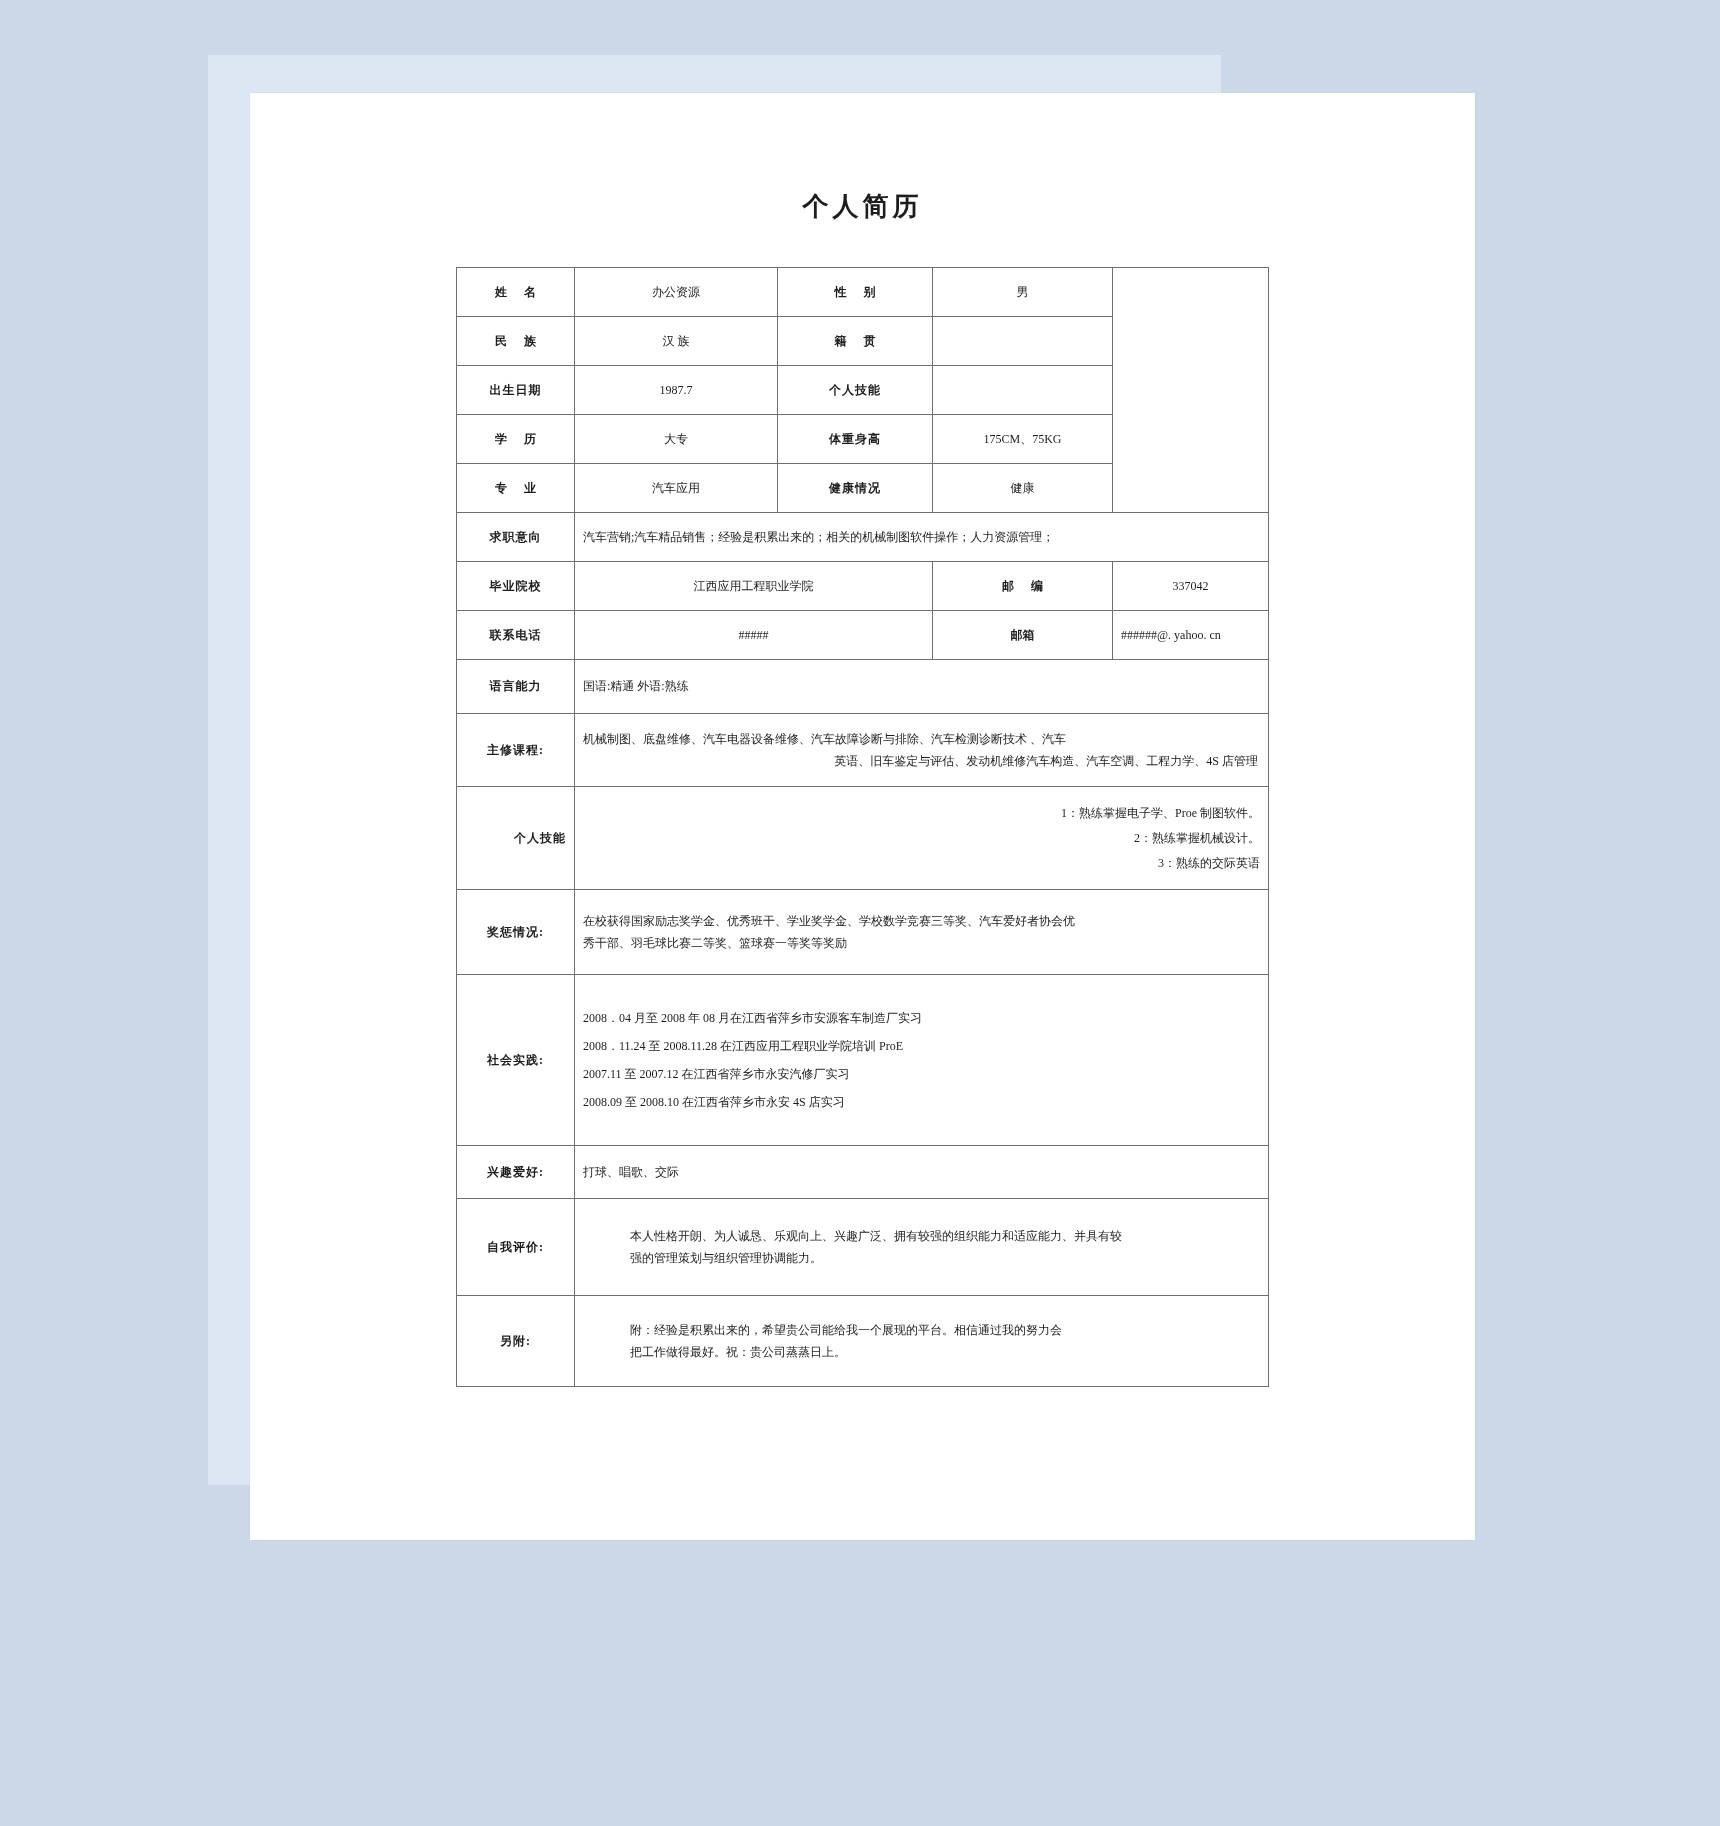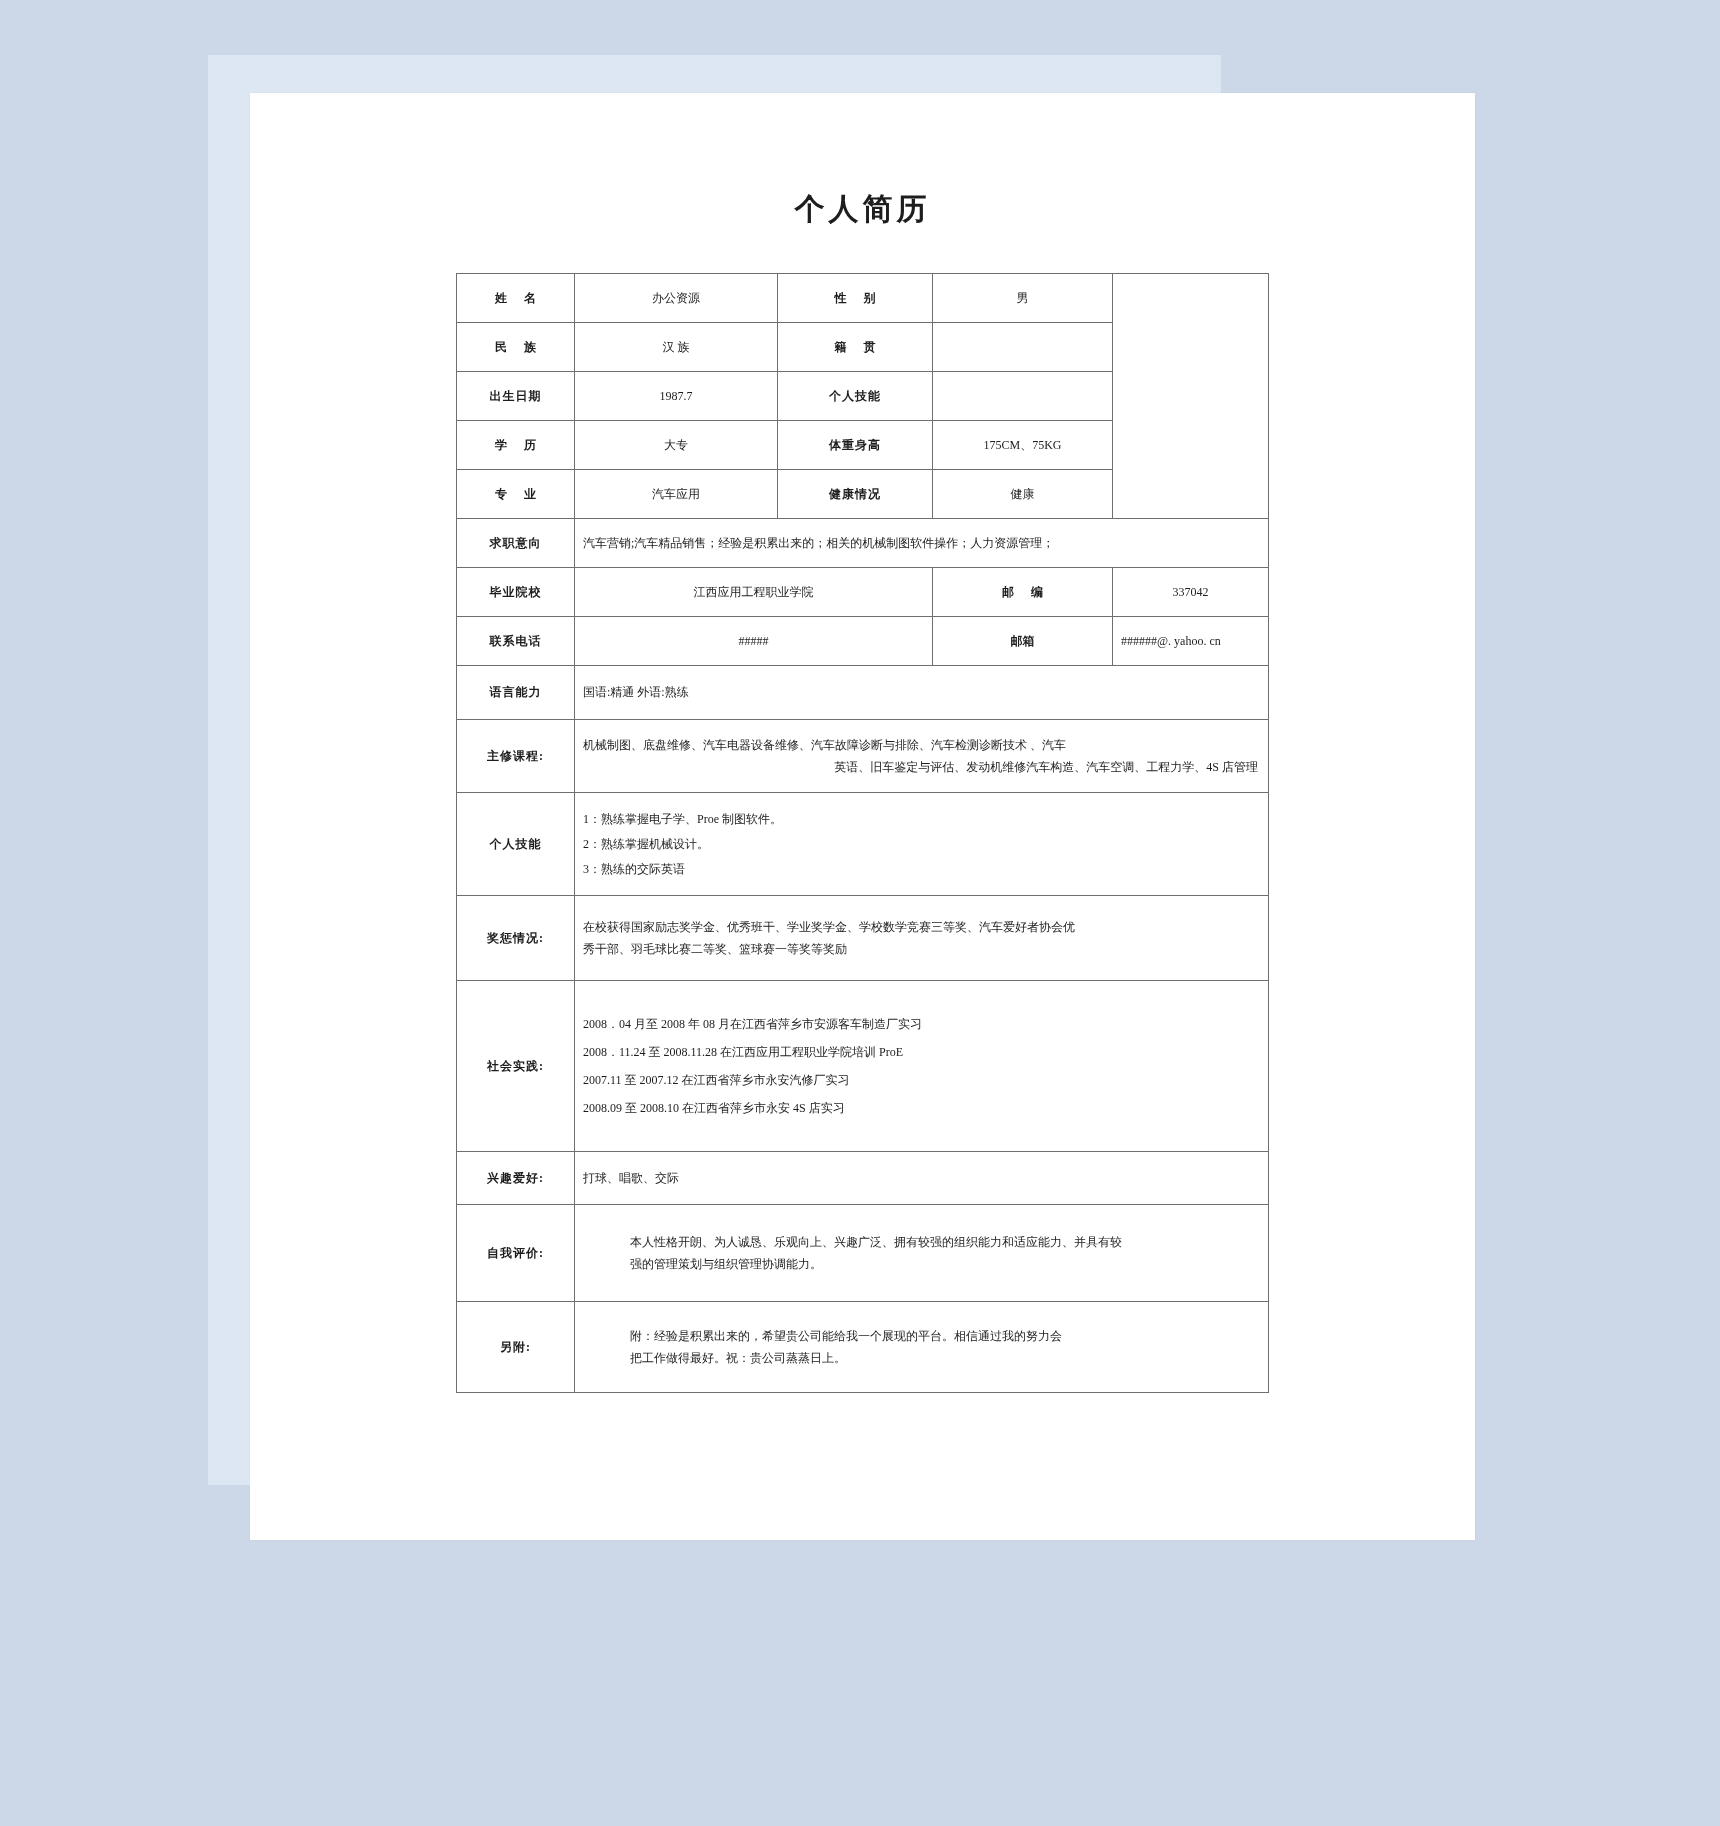--- a/index.html
+++ b/index.html
@@ -30,21 +30,21 @@
     left: 250px;
     top: 93px;
     width: 1225px;
     height: 1447px;
     background: #ffffff;
     box-shadow: 0 0 1px rgba(0,0,0,0.12);
   }
 
   .doc-title {
     text-align: center;
-    font-size: 30px;
+    font-size: 26px;
     font-weight: 700;
     letter-spacing: 4px;
     color: #1d1d1d;
     margin-top: 96px;
     font-family: "Liberation Serif", "DejaVu Serif", serif;
   }
 
   
   table.resume {
     border-collapse: collapse;
@@ -90,21 +90,21 @@
     border-left: 1px solid #6f6f6f;
   }
 
   
   tr.r-basic td { height: 38px; }
   tr.r-objective td { height: 38px; }
   tr.r-school td { height: 38px; }
   tr.r-contact td { height: 38px; }
   tr.r-lang td { height: 43px; }
   tr.r-course td { height: 62px; }
-  tr.r-skill td { height: 92px; }
+  tr.r-skill td { height: 92px; text-align: right; }
   tr.r-award td { height: 74px; }
   tr.r-social td { height: 160px; }
   tr.r-hobby td { height: 42px; margin-left: 16px; }
   tr.r-self td { height: 86px; }
   tr.r-extra td { height: 80px; }
 
   .line { display: block; }
   .line-indent { display: block; text-align: right; padding-right: 2px; }
   .skill-line { display: block; margin: 3px 0; }
   .social-line { display: block; margin: 6px 0; }

